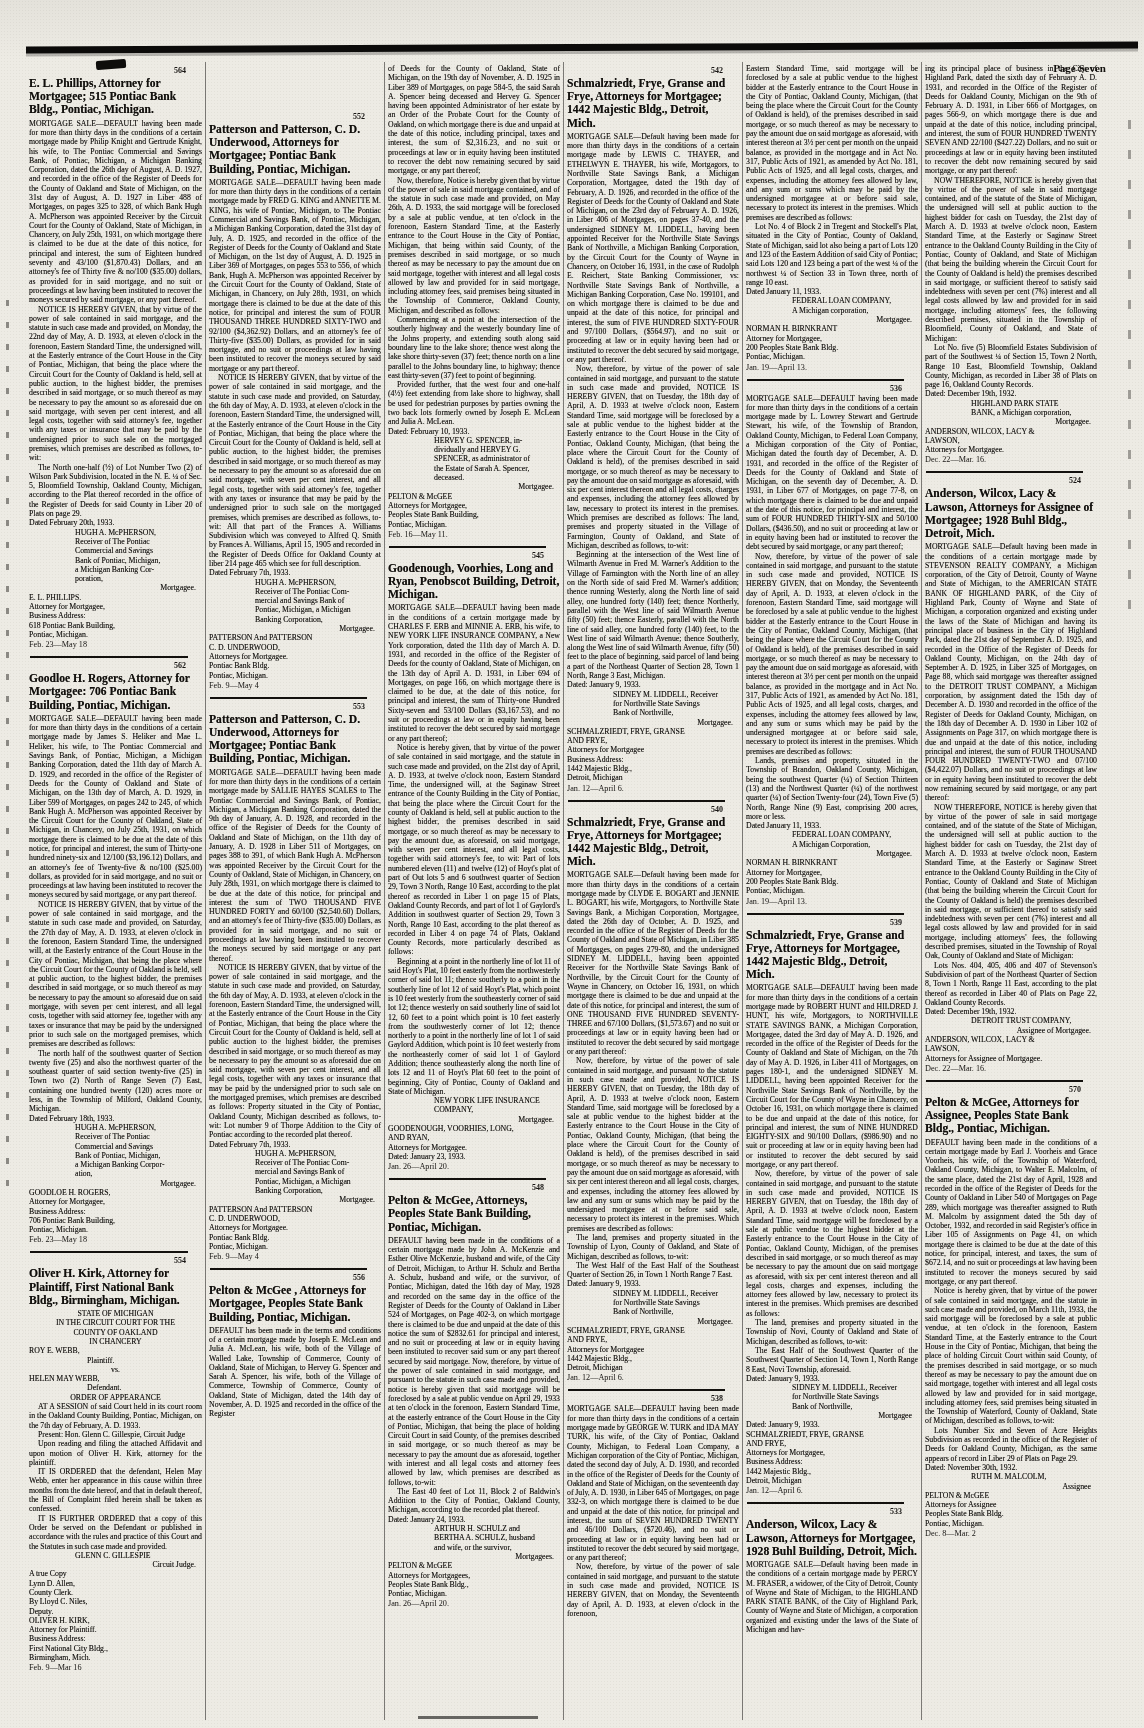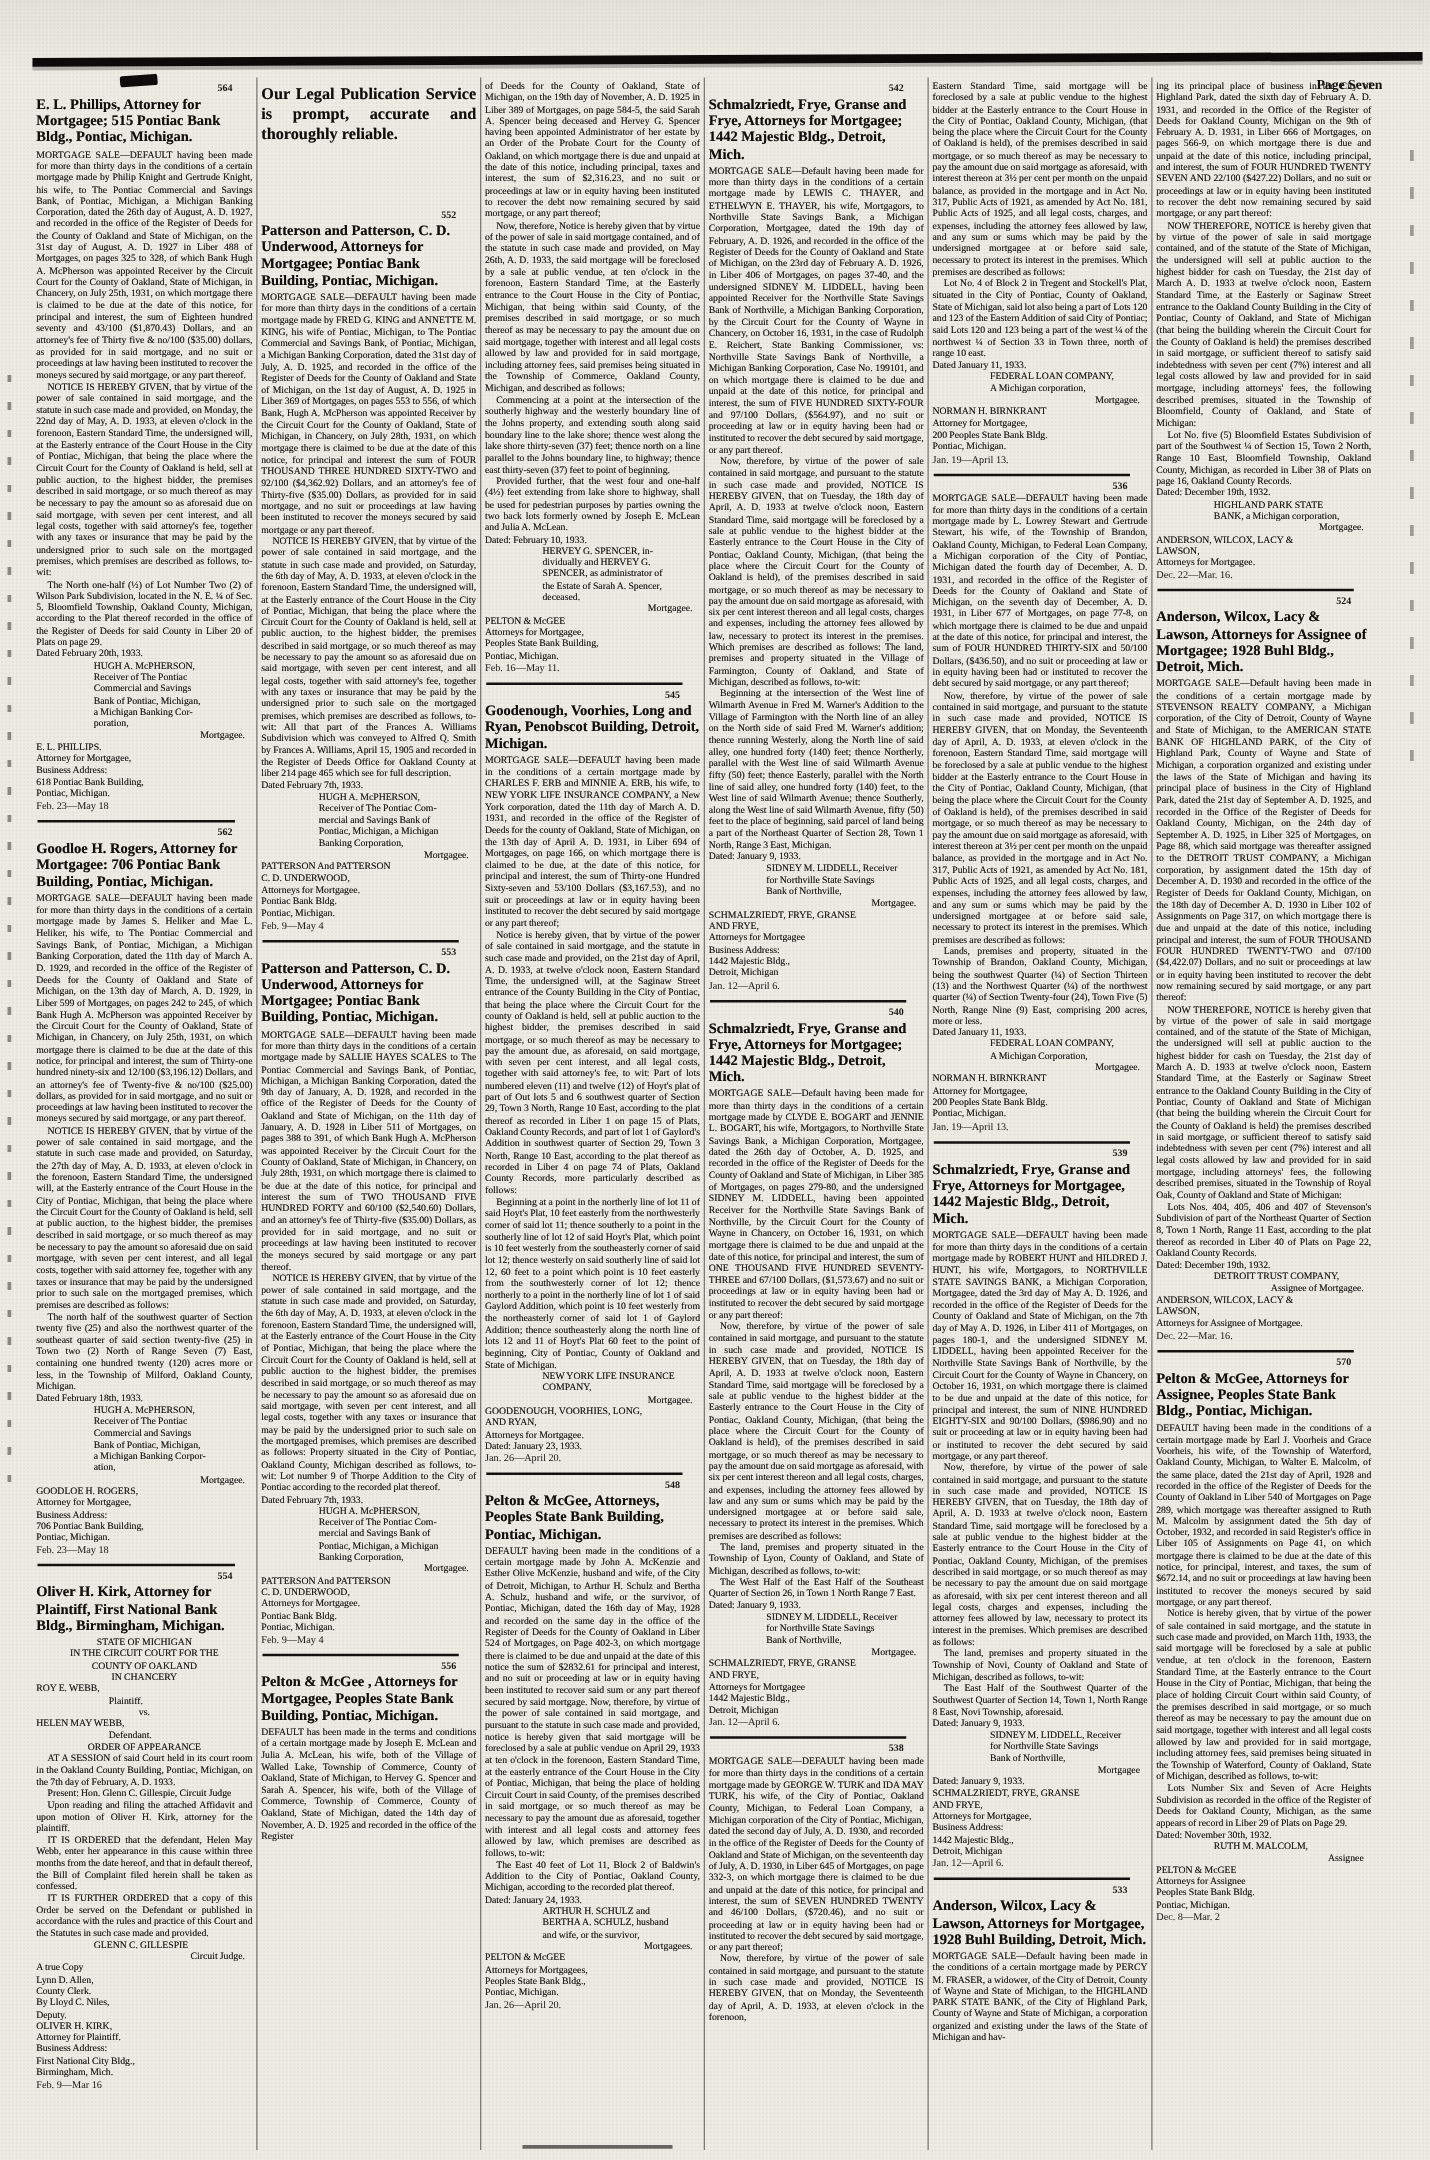--- a/index.html
+++ b/index.html
@@ -156,21 +156,20 @@
           <div class="attr-line">Deputy.</div>
           <div class="attr-line">OLIVER H. KIRK,</div>
           <div class="attr-line">Attorney for Plaintiff.</div>
           <div class="attr-line">Business Address:</div>
           <div class="attr-line">First National City Bldg.,</div>
           <div class="attr-line">Birmingham, Mich.</div>
         </div>
         <div class="date">Feb. 9—Mar 16</div>
       </div>
     <div class="col">
-        <div class="box">Our Legal Publication Service is prompt, accurate and thoroughly reliable.</div>
         <div class="gap" style="height: 46px;"></div>
         <div class="num">552</div>
         <div class="head">Patterson and Patterson, C. D. Underwood, Attorneys for Mortgagee; Pontiac Bank Building, Pontiac, Michigan.</div>
         <div class="pn">MORTGAGE SALE—DEFAULT having been made for more than thirty days in the conditions of a certain mortgage made by FRED G. KING and ANNETTE M. KING, his wife of Pontiac, Michigan, to The Pontiac Commercial and Savings Bank, of Pontiac, Michigan, a Michigan Banking Corporation, dated the 31st day of July, A. D. 1925, and recorded in the office of the Register of Deeds for the County of Oakland and State of Michigan, on the 1st day of August, A. D. 1925 in Liber 369 of Mortgages, on pages 553 to 556, of which Bank, Hugh A. McPherson was appointed Receiver by the Circuit Court for the County of Oakland, State of Michigan, in Chancery, on July 28th, 1931, on which mortgage there is claimed to be due at the date of this notice, for principal and interest the sum of FOUR THOUSAND THREE HUNDRED SIXTY-TWO and 92/100 ($4,362.92) Dollars, and an attorney's fee of Thirty-five ($35.00) Dollars, as provided for in said mortgage, and no suit or proceedings at law having been instituted to recover the moneys secured by said mortgage or any part thereof.</div>
         <div class="p">NOTICE IS HEREBY GIVEN, that by virtue of the power of sale contained in said mortgage, and the statute in such case made and provided, on Saturday, the 6th day of May, A. D. 1933, at eleven o'clock in the forenoon, Eastern Standard Time, the undersigned will, at the Easterly entrance of the Court House in the City of Pontiac, Michigan, that being the place where the Circuit Court for the County of Oakland is held, sell at public auction, to the highest bidder, the premises described in said mortgage, or so much thereof as may be necessary to pay the amount so as aforesaid due on said mortgage, with seven per cent interest, and all legal costs, together with said attorney's fee, together with any taxes or insurance that may be paid by the undersigned prior to such sale on the mortgaged premises, which premises are described as follows, to-wit: All that part of the Frances A. Williams Subdivision which was conveyed to Alfred Q. Smith by Frances A. Williams, April 15, 1905 and recorded in the Register of Deeds Office for Oakland County at liber 214 page 465 which see for full description.</div>
         <div class="pn">Dated February 7th, 1933.</div>
         <div class="sig">
           <div class="sig-line">HUGH A. McPHERSON,</div>
           <div class="sig-line">Receiver of The Pontiac Com-</div>
           <div class="sig-line">mercial and Savings Bank of</div>

